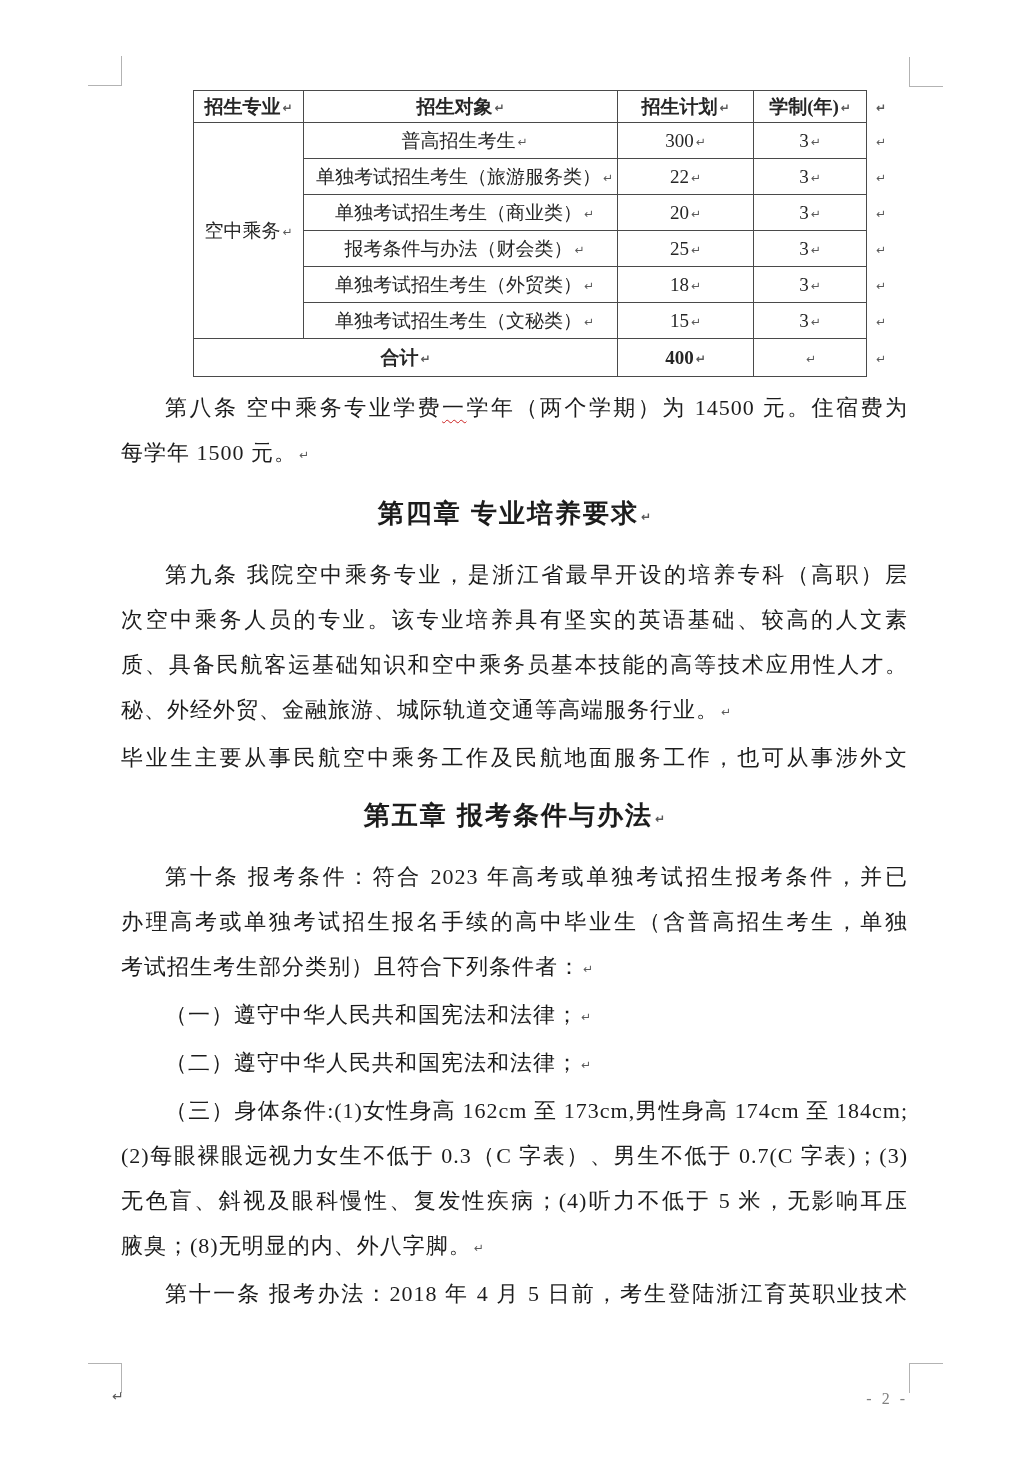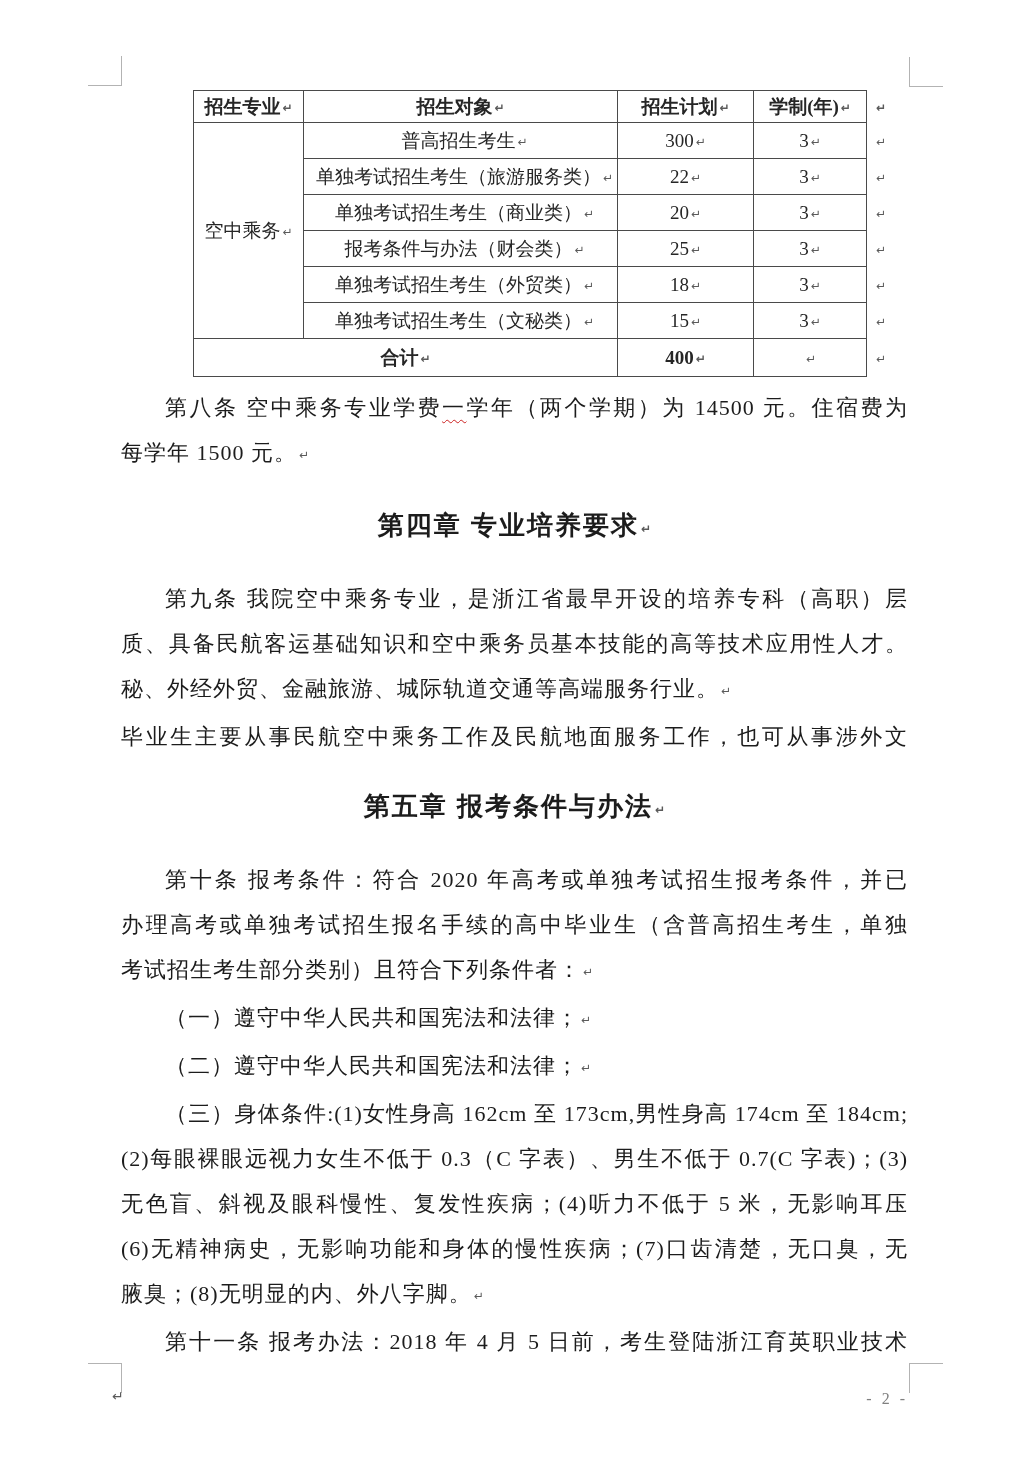--- a/index.html
+++ b/index.html
@@ -28,21 +28,21 @@
          margin-left:2px;letter-spacing:0;vertical-align:1px;}
 
   
   .textcol{position:absolute;left:121px;top:385px;width:787px;
            font-size:22px;line-height:45px;letter-spacing:1px;}
   .line{text-align:justify;}
   .jl{text-align-last:justify;}
   .last{text-align-last:left;}
   .ind{text-indent:44px;}
   .heading{font-family:"Liberation Sans","DejaVu Sans",sans-serif;font-weight:bold;
-           font-size:26px;line-height:46px;text-align:center;letter-spacing:2px;margin:24px 0;
+           font-size:26px;line-height:46px;text-align:center;letter-spacing:2px;margin:12px 0;
            text-align-last:center;}
   .mt8{margin-top:8px;} .mt6{margin-top:6px;}
 
   .sq-red{text-decoration:underline wavy #cc2222;text-decoration-thickness:1px;text-underline-offset:4px;}
   .sq-green{text-decoration:underline wavy #2e9b2e;text-decoration-thickness:1px;text-underline-offset:4px;}
 
   .footer-num{position:absolute;left:121px;top:1390px;width:787px;text-align:right;
               font-size:16px;color:#808080;letter-spacing:3px;}
   .footer-pmark{position:absolute;left:112px;top:1388px;font-size:14px;color:#5a5a5a;
                 font-family:"DejaVu Sans",sans-serif;}
@@ -121,41 +121,41 @@
 
   <div>
     <div class="line jl ind"><span>第八条 空中乘务专业学费</span><span class="sq-red">一</span><span>学年（两个学期）为 14500 元。住宿费为</span></div>
     <div class="line last"><span>每学年 1500 元。</span><span class="pmark">↵</span></div>
   </div>
 
   <div class="heading"><span>第四章 专业培养要求</span><span class="pmark">↵</span></div>
 
   <div class="mt8">
     <div class="line jl ind">第九条 我院空中乘务专业，是浙江省最早开设的培养专科（高职）层</div>
+    <div class="line jl">次空中乘务人员的专业。该专业培养具有坚实的英语基础、较高的人文素</div>
     <div class="line jl">质、具备民航客运基础知识和空中乘务员基本技能的高等技术应用性人才。</div>
     <div class="line last"><span>秘、外经外贸、金融旅游、城际轨道交通等高端服务行业。</span><span class="pmark">↵</span></div>
     <div class="line jl">毕业生主要从事民航空中乘务工作及民航地面服务工作，也可从事涉外文</div>
   </div>
 
   <div class="heading"><span>第五章 报考条件与办法</span><span class="pmark">↵</span></div>
 
   <div class="mt6">
-    <div class="line jl ind">第十条 报考条件：符合 2020 年高考或单独考试招生报考条件，并已</div>
+    <div class="line jl ind">第十条 报考条件：符合 2023 年高考或单独考试招生报考条件，并已</div>
     <div class="line jl">办理高考或单独考试招生报名手续的高中毕业生（含普高招生考生，单独</div>
     <div class="line last"><span>考试招生考生部分类别）且符合下列条件者：</span><span class="pmark">↵</span></div>
   </div>
 
   <div class="line last ind"><span>（一）遵守中华人民共和国宪法和法律；</span><span class="pmark">↵</span></div>
   <div class="line last ind"><span>（二）遵守中华人民共和国宪法和法律；</span><span class="pmark">↵</span></div>
 
   <div>
     <div class="line jl ind">（三）身体条件:(1)女性身高 162cm 至 173cm,男性身高 174cm 至 184cm;</div>
     <div class="line jl">(2)每眼裸眼远视力女生不低于 0.3（C 字表）、男生不低于 0.7(C 字表)；(3)</div>
     <div class="line jl">无色盲、斜视及眼科慢性、复发性疾病；(4)听力不低于 5 米，无影响耳压</div>
-    <div class="line jl">(6)无精神病史，无影响功能和身体的慢性疾病；(7)口齿清楚，无口臭，无</div>
     <div class="line last"><span>腋臭；(8)无明显的内、外八字脚。</span><span class="pmark">↵</span></div>
   </div>
 
   <div class="line jl ind">第十一条 报考办法：2018 年 4 月 5 日前，考生登陆浙江育英职业技术</div>
 </div>
 
 <span class="footer-pmark">↵</span>
 <div class="footer-num">- 2 -</div>
 
 </body></html>

